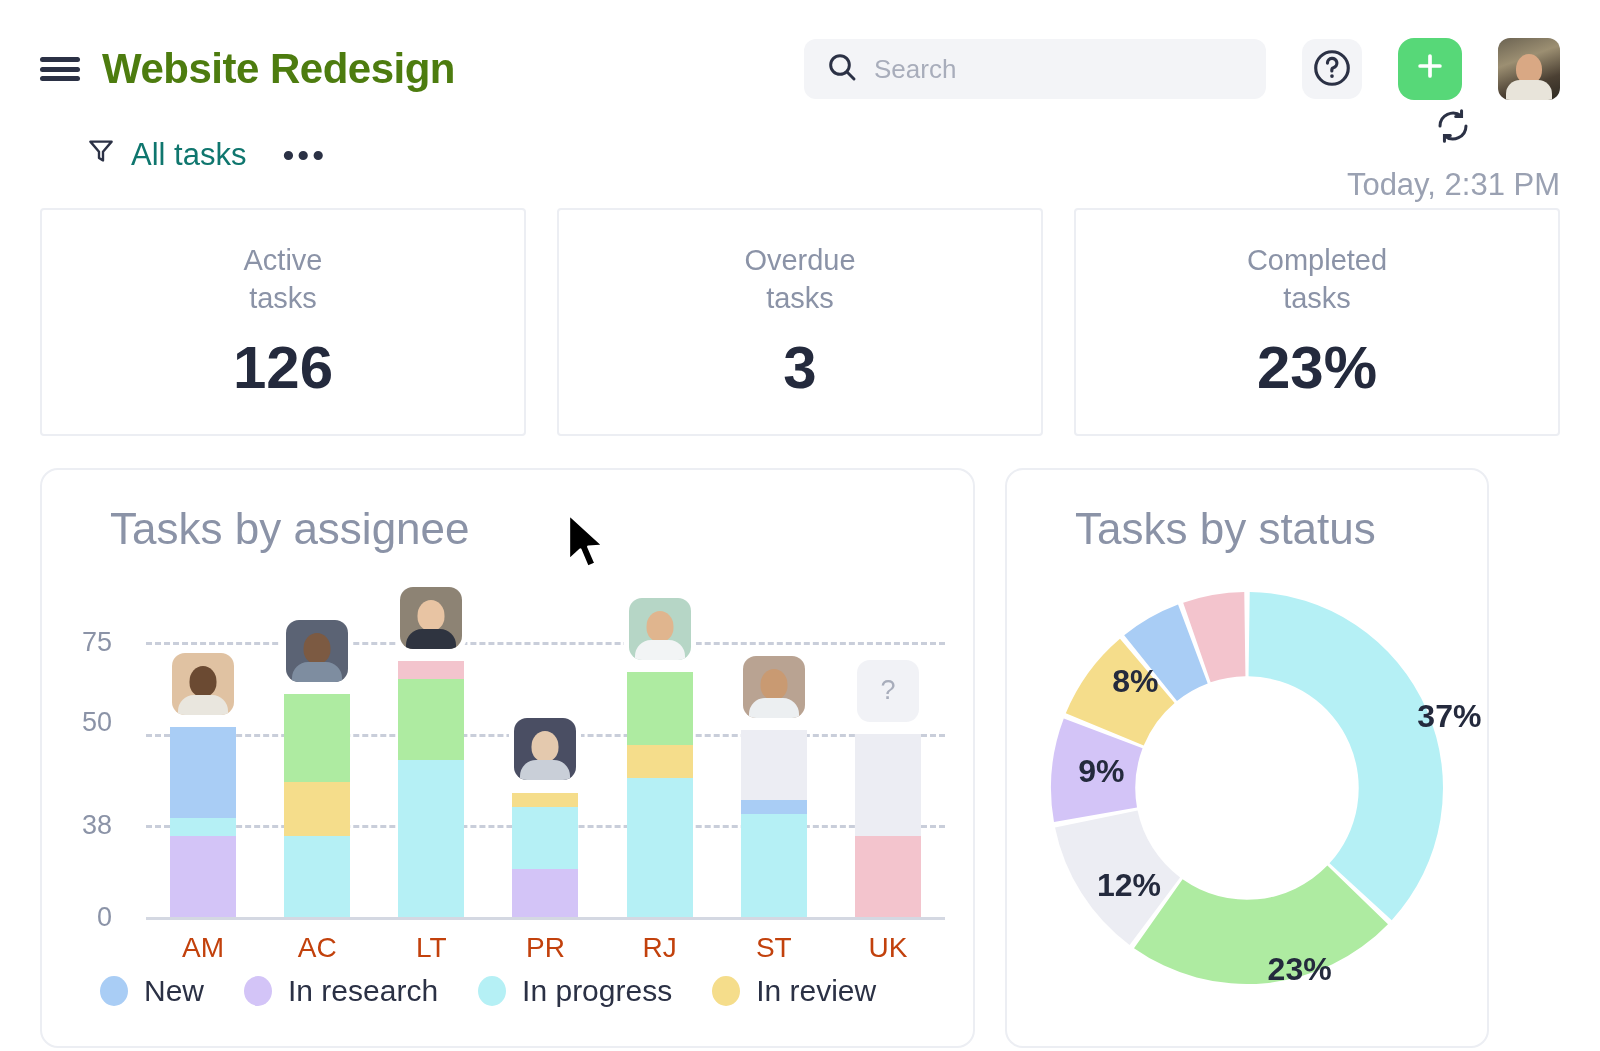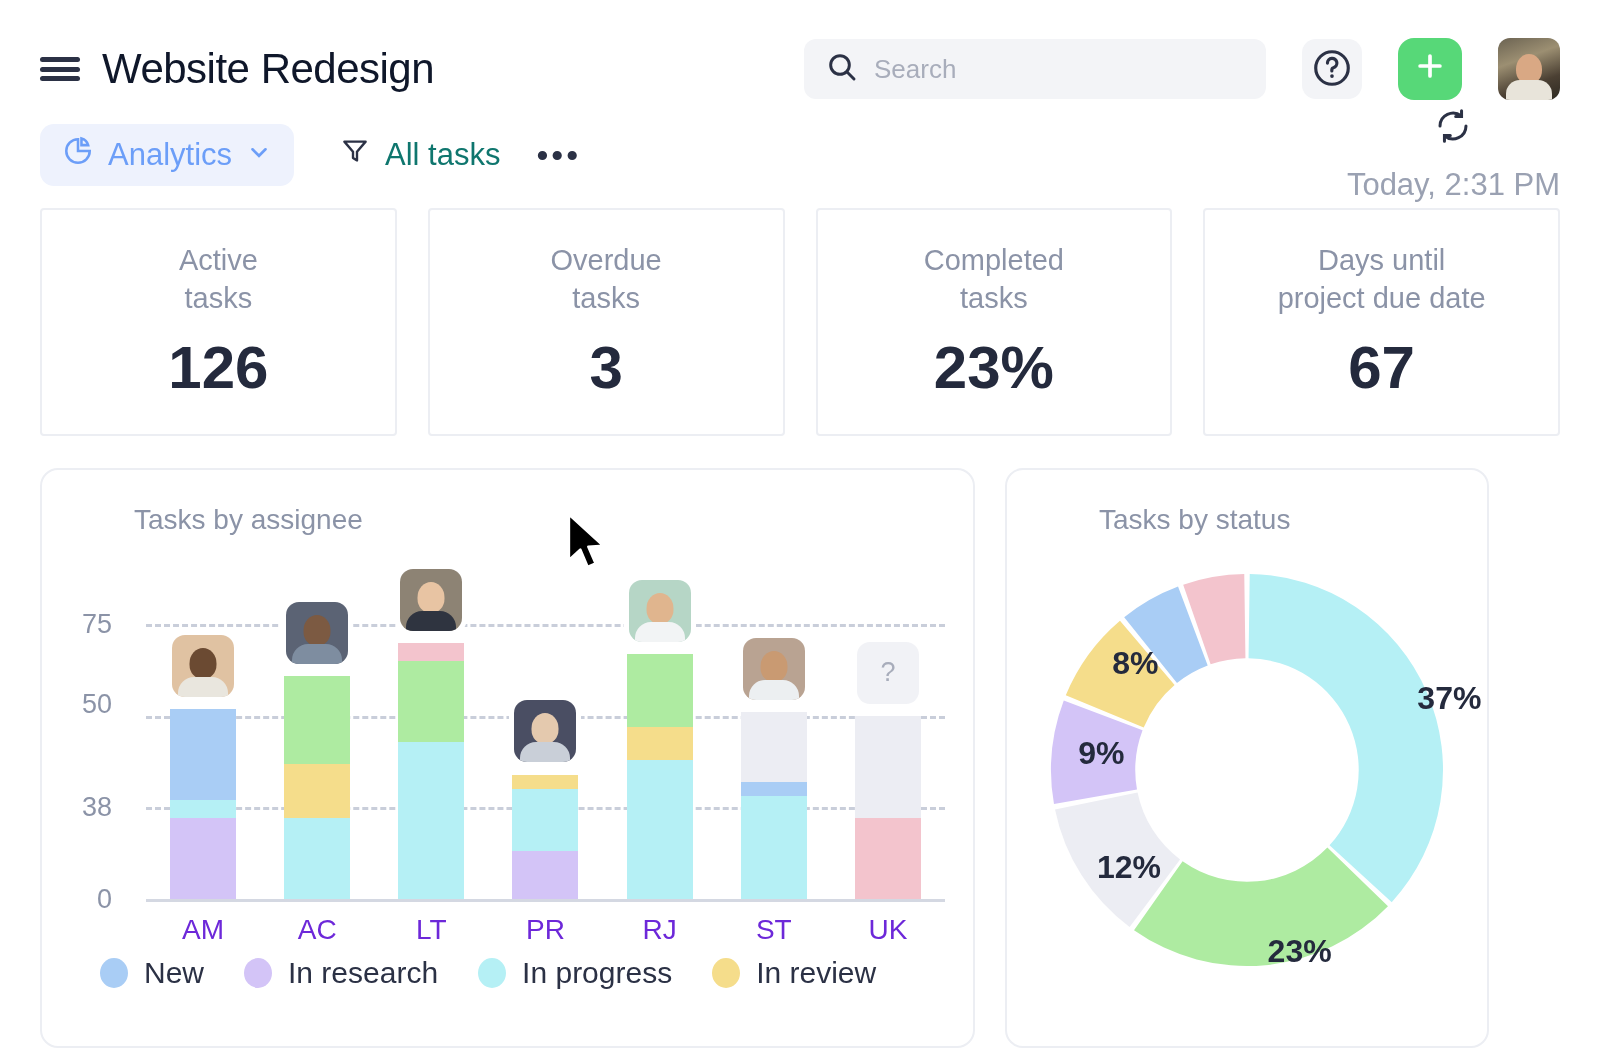--- a/index.html
+++ b/index.html
@@ -16,21 +16,21 @@
     display: flex; align-items: center;
     height: 116px; padding-top: 22px;
   }
   .hamburger {
     width: 40px; height: 30px;
     display: flex; flex-direction: column; justify-content: space-between;
     margin-right: 22px; cursor: pointer; padding: 3px 0;
   }
   .hamburger span { display: block; height: 5px; border-radius: 3px; background: #2b3145; }
   .app-title {
-    font-size: 42px; font-weight: normal; color: #0f172a;
+    font-size: 42px; font-weight: bold; color: #4d7c0f;
     letter-spacing: -0.5px; white-space: nowrap;
   }
   .topbar-right {
     margin-left: auto; display: flex; align-items: center; gap: 36px;
   }
   .search-box {
     width: 462px; height: 60px; background: #f3f4f7; border-radius: 12px;
     display: flex; align-items: center; padding: 0 22px; gap: 16px;
   }
   .search-ico { flex: 0 0 auto; }
@@ -108,21 +108,21 @@
 
   
   .panels { display: flex; gap: 30px; margin-top: 32px; }
   .panel {
     border: 2px solid #eceef3; border-radius: 18px; background: #fff;
     padding: 34px 0 0 0; position: relative; overflow: hidden;
   }
   .panel-assignee { width: 935px; height: 580px; }
   .panel-status  { width: 484px; height: 580px; }
   .panel-title {
-    font-size: 28px; color: #8b93a7; padding-left: 92px; margin-bottom: 6px;
+    font-size: 44px; color: #8b93a7; padding-left: 68px; margin-bottom: 6px;
   }
 
   
   .barchart { position: relative; width: 100%; height: 400px; margin-top: 10px; }
   .ytick {
     position: absolute; left: 14px; width: 56px; text-align: right;
     font-size: 27px; color: #8b93a7; transform: translateY(-50%);
   }
   .gridline {
     position: absolute; left: 104px; right: 28px; height: 0;
@@ -157,21 +157,21 @@
   }
   .bar-avatar.unknown {
     background: #f1f2f6; display: flex; align-items: center; justify-content: center;
     font-size: 27px; color: #a8adbb;
   }
   .xlabels {
     position: absolute; left: 104px; right: 28px; bottom: 0;
     display: flex; justify-content: space-around;
   }
   .xlabel {
-    width: 66px; text-align: center; font-size: 28px; color: #6d28d9;
+    width: 66px; text-align: center; font-size: 28px; color: #c2410c;
   }
 
   
   .legend {
     display: flex; align-items: center; gap: 40px; padding-left: 58px;
     margin-top: 10px;
   }
   .legend-item { display: flex; align-items: center; gap: 16px; cursor: pointer; }
   .legend-dot { width: 28px; height: 30px; border-radius: 50%; }
   .legend-label { font-size: 30px; color: #2b3145; white-space: nowrap; }
@@ -231,34 +231,20 @@
               <line x1="5" y1="12" x2="19" y2="12"></line>
           </svg>
         </span>
       </button>
 
       <div class="avatar-top"></div>
     </div>
   </div>
 
   <div class="toolbar">
-    <button class="pill">
-      <span>
-        <svg width="32" height="32" viewBox="0 0 24 24" fill="none" stroke="#6c9ef8" stroke-width="1.9">
-          <path d="M12 3.2a8.8 8.8 0 1 0 8.8 8.8H12z"></path>
-          <path d="M14.6 2.6a7 7 0 0 1 5 5h-5z"></path>
-        </svg>
-      </span>
-      <span>Analytics</span>
-      <span>
-        <svg width="26" height="26" viewBox="0 0 24 24" fill="none" stroke="#6c9ef8" stroke-width="2.4" stroke-linecap="round">
-          <polyline points="6 9.5 12 15.5 18 9.5"></polyline>
-        </svg>
-      </span>
-    </button>
 
     <button class="filter-btn">
       <span>
         <svg width="30" height="30" viewBox="0 0 24 24" fill="none" stroke="#2b3145" stroke-width="1.9" stroke-linejoin="round">
           <polygon points="3.5 4.5 20.5 4.5 13.6 12.6 13.6 19.5 10.4 17.6 10.4 12.6"></polygon>
         </svg>
       </span>
       <span>All tasks</span>
     </button>
 
@@ -285,25 +271,20 @@
     </div>
     <div class="stat-card">
       <div class="stat-label">Overdue
 tasks</div>
       <div class="stat-value">3</div>
     </div>
     <div class="stat-card">
       <div class="stat-label">Completed
 tasks</div>
       <div class="stat-value">23%</div>
-    </div>
-    <div class="stat-card">
-      <div class="stat-label">Days until
-project due date</div>
-      <div class="stat-value">67</div>
     </div>
   </div>
 
   <div class="panels">
 
     <div class="panel panel-assignee">
       <div class="panel-title">Tasks by assignee</div>
       <div class="barchart" id="barchart">
           <div class="ytick" style="top: 353px;">0</div>
           <div class="ytick" style="top: 261.438px;">38</div>

